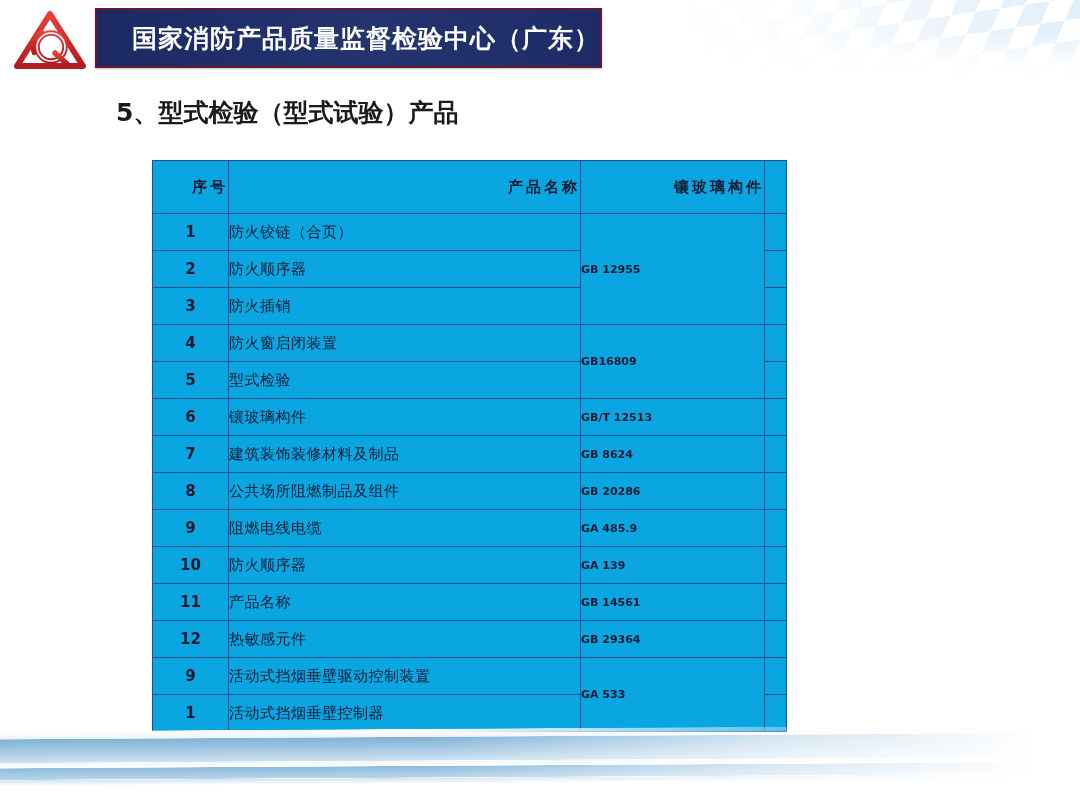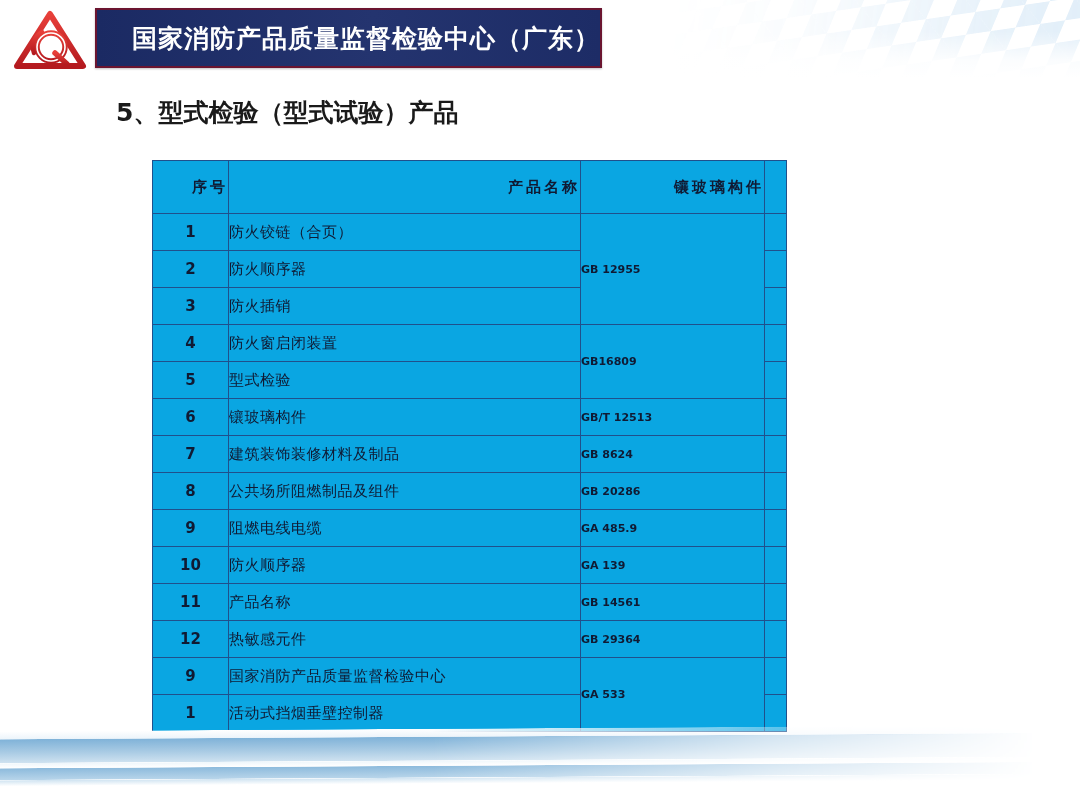--- a/index.html
+++ b/index.html
@@ -324,21 +324,21 @@
           <td class="filler"></td>
         </tr>
         <tr>
           <td class="no">12</td>
           <td class="name">热敏感元件</td>
           <td class="std">GB 29364</td>
           <td class="filler"></td>
         </tr>
         <tr>
           <td class="no">9</td>
-          <td class="name">国家消防产品质量监督检验中心</td>
+          <td class="name">活动式挡烟垂壁驱动控制装置</td>
           <td class="std" rowspan="2">GA 533</td>
           <td class="filler"></td>
         </tr>
         <tr>
           <td class="no">1</td>
           <td class="name">活动式挡烟垂壁控制器</td>
           <td class="filler"></td>
         </tr>
       </tbody>
   </table>

